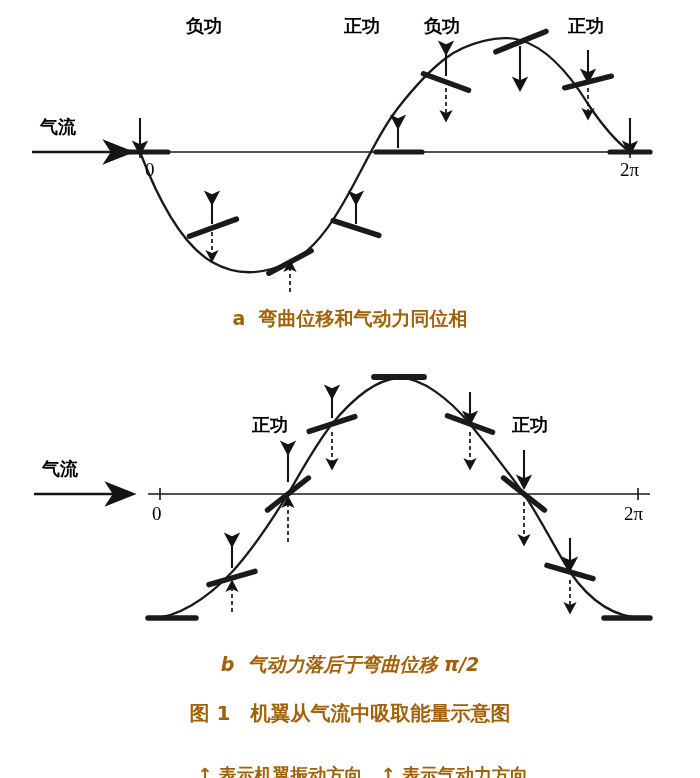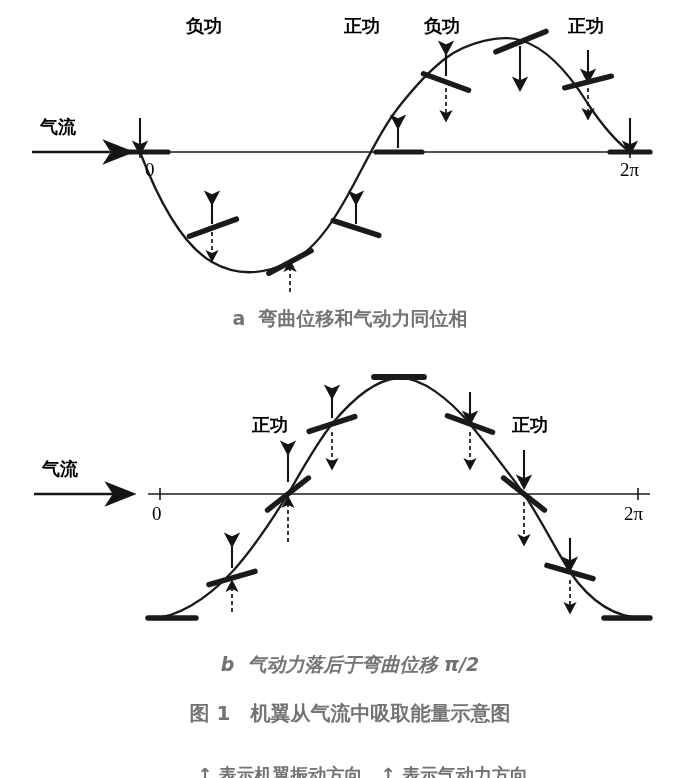--- a/index.html
+++ b/index.html
@@ -40,21 +40,21 @@
   .lbl {
     font-size: 18px;
   }
   .caption-line {
     position: absolute;
     width: 700px;
     text-align: center;
     font-size: 19px;
     font-family: "DejaVu Sans", "Liberation Sans", sans-serif;
     font-weight: 600;
-    color: #737373;
+    color: #a16207;
     white-space: pre;
   }
 </style>
 </head>
 <body>
 
 <div id="figure-root">
 
   <svg class="diagram" viewBox="0 0 700 778">
     <defs>

